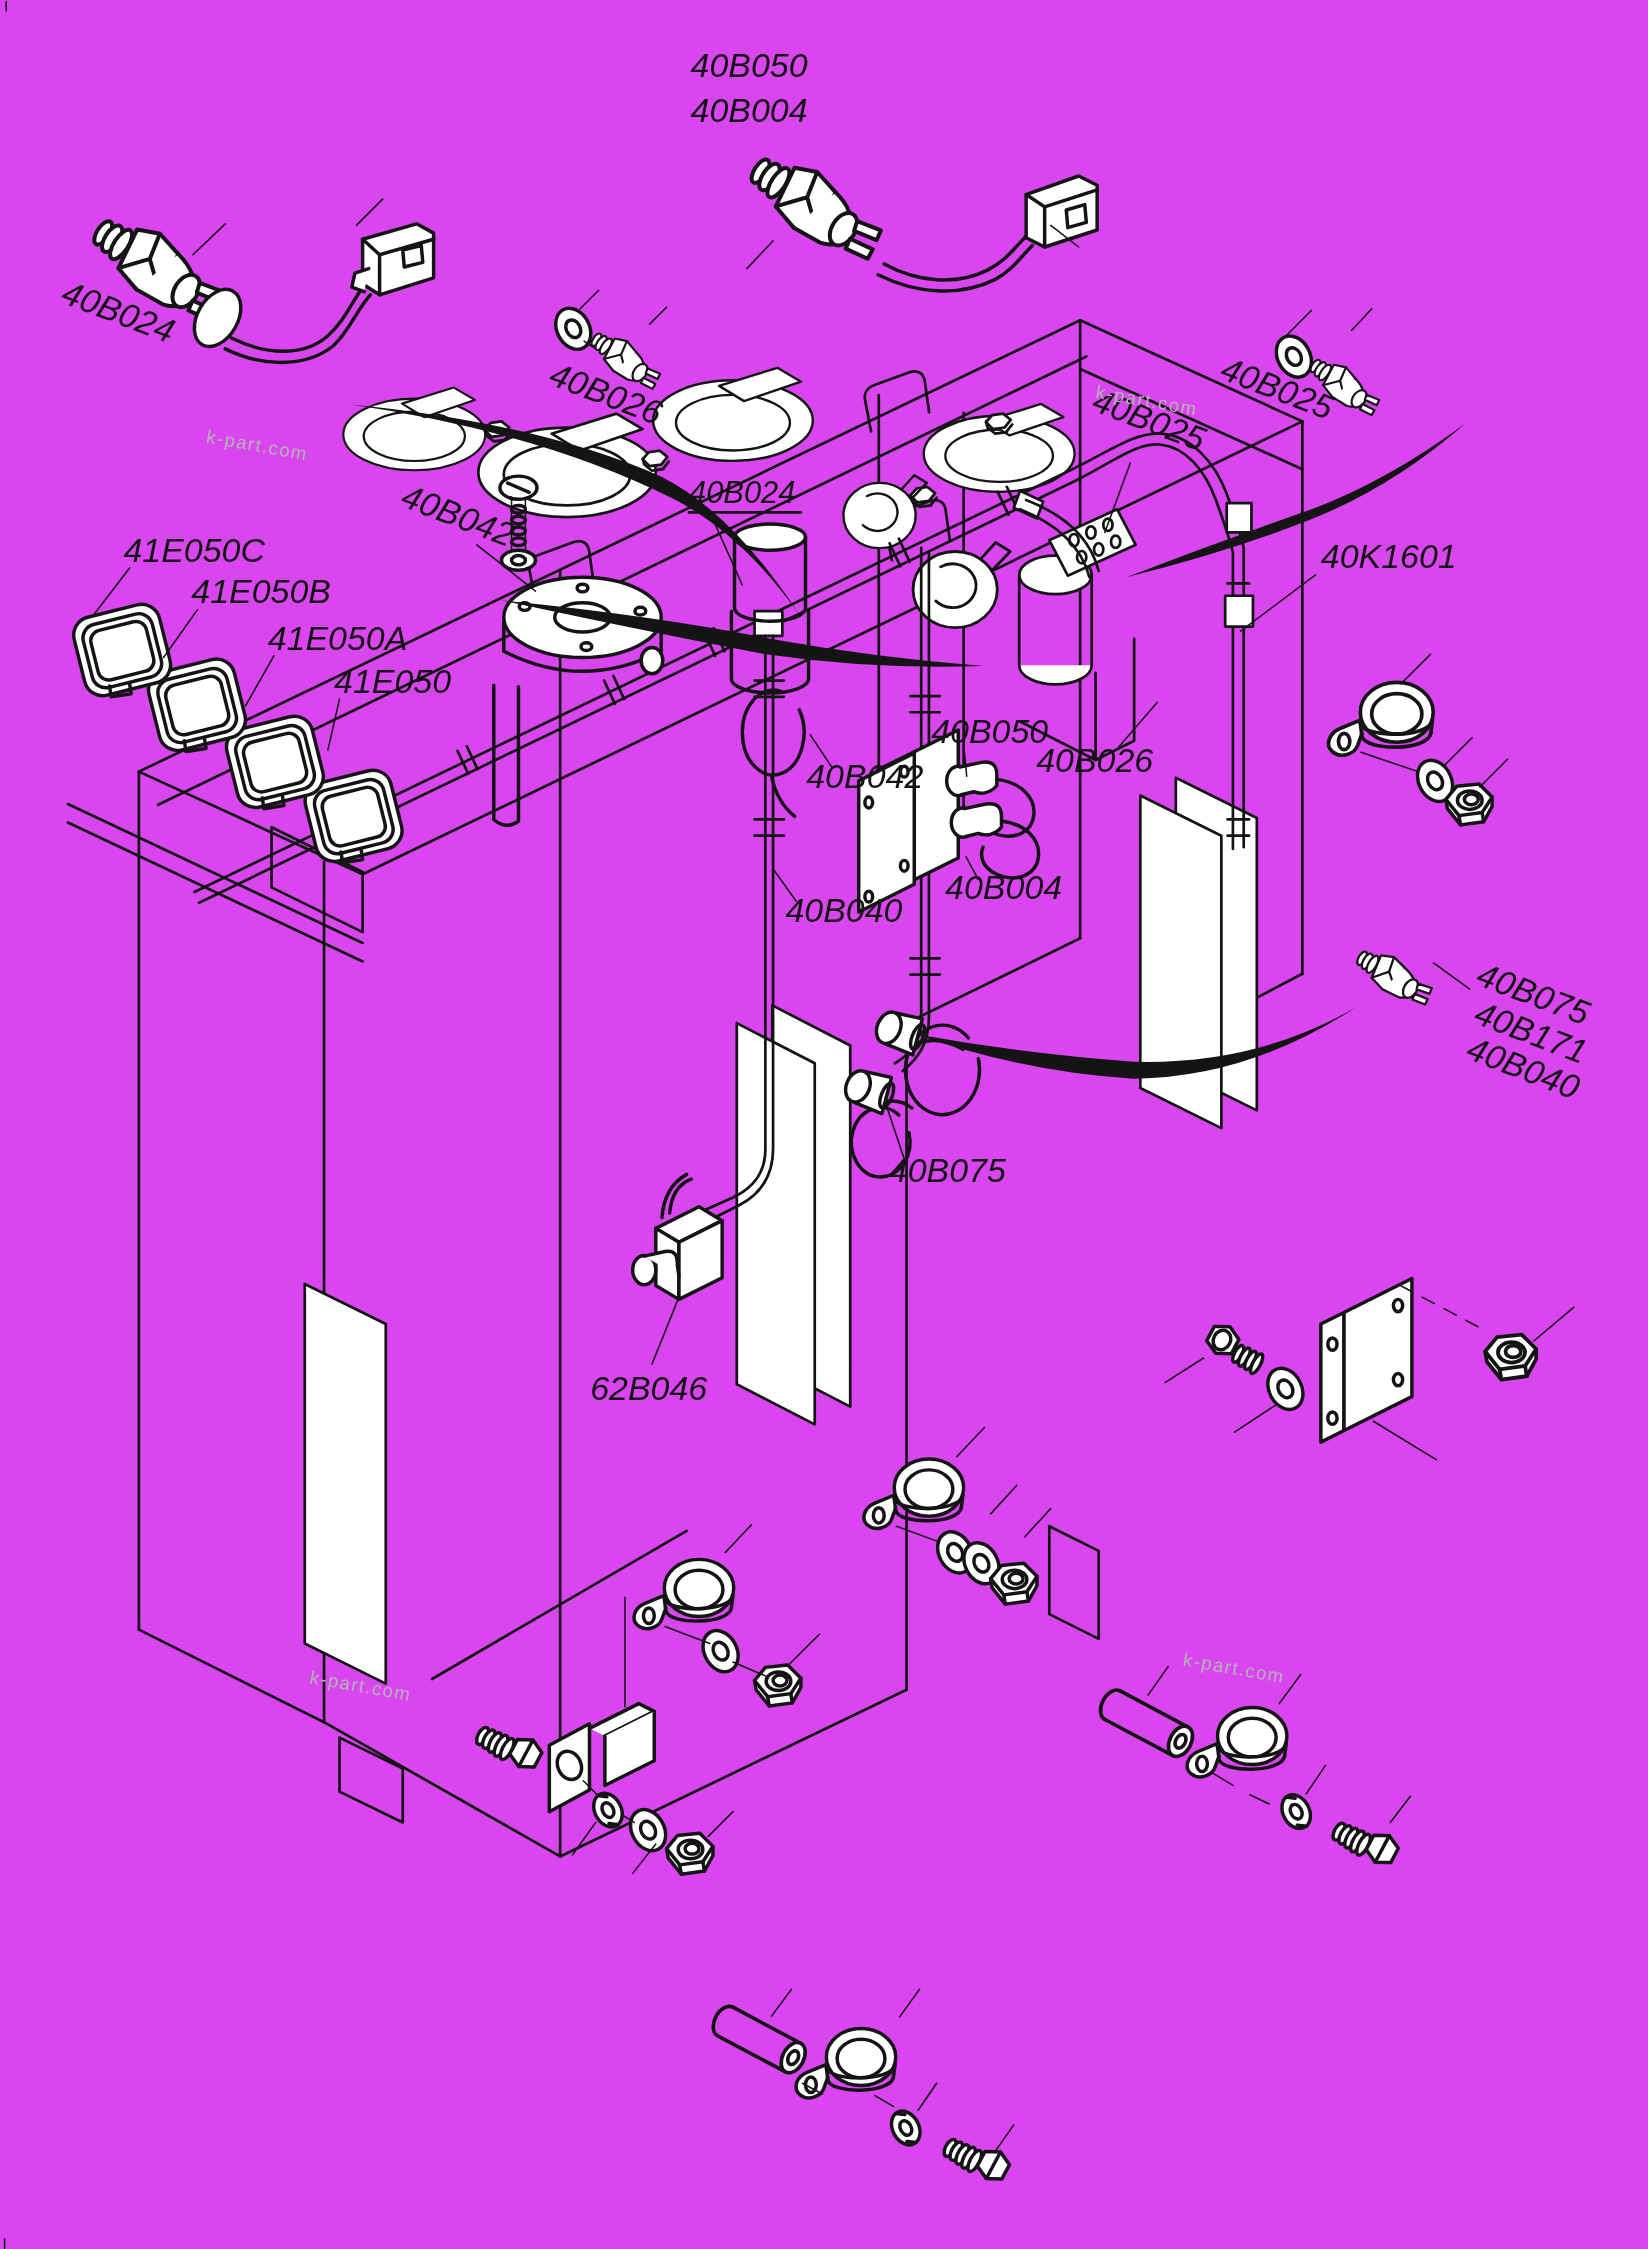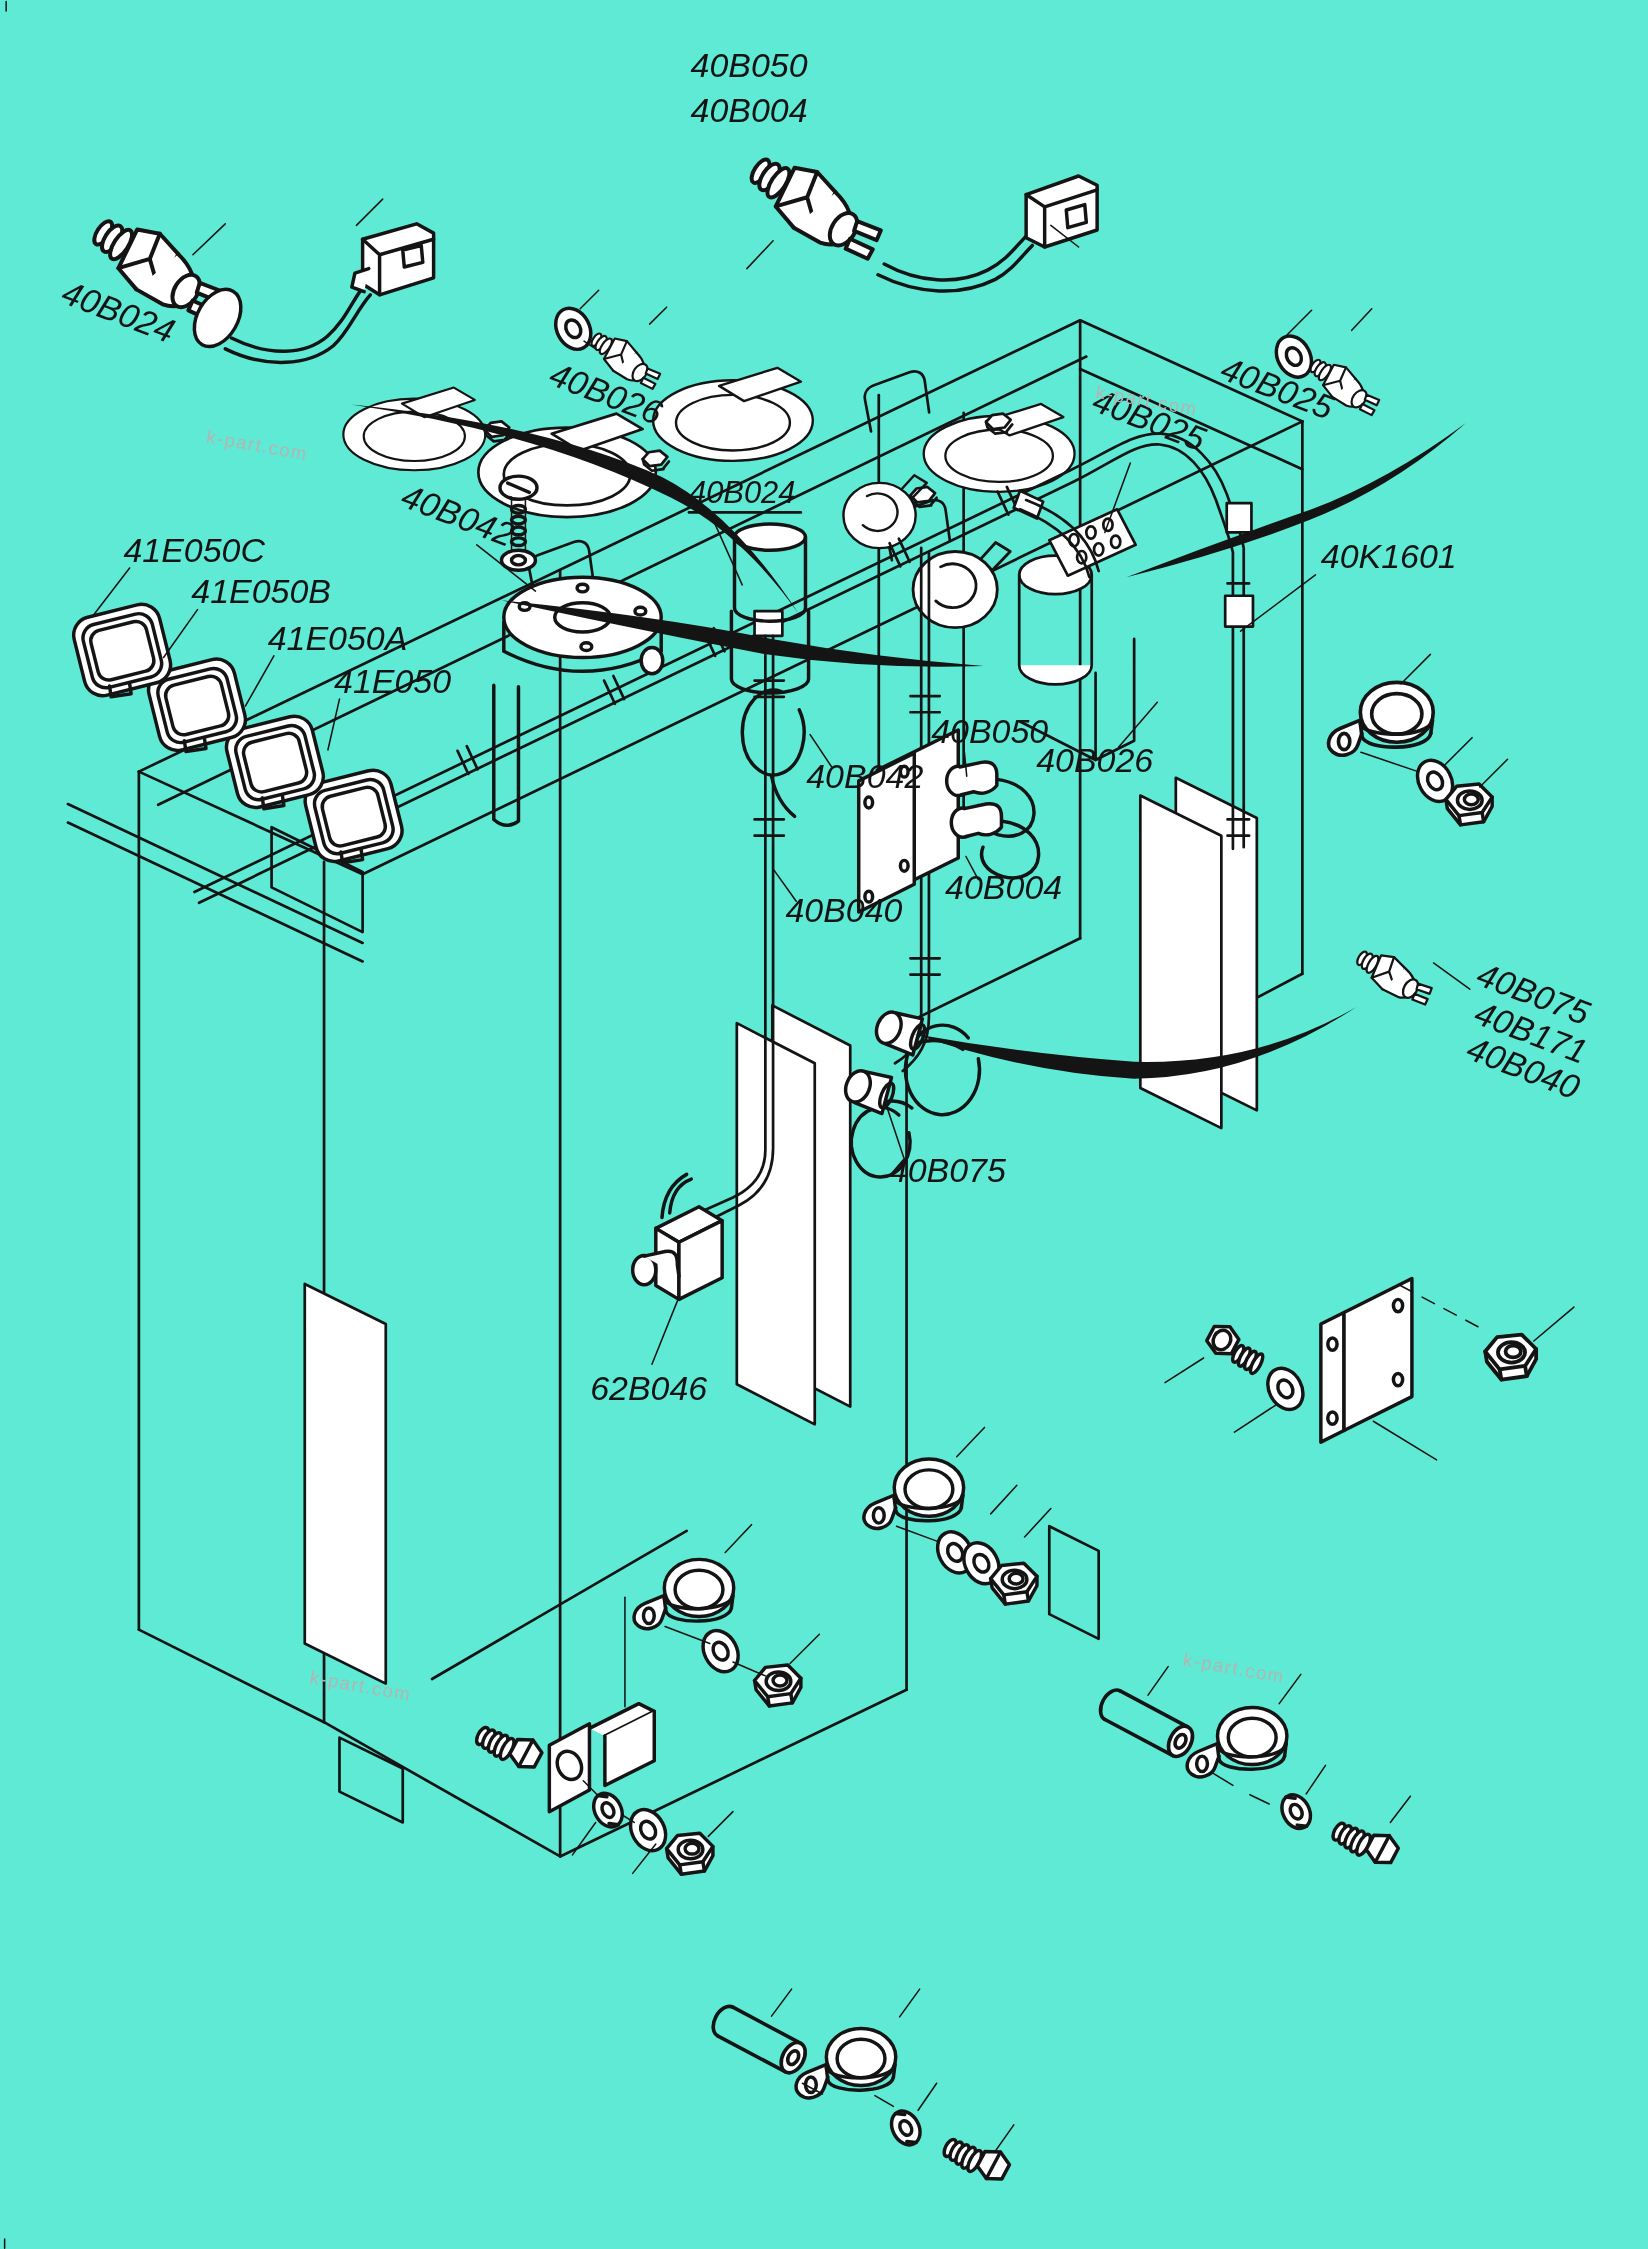--- a/index.html
+++ b/index.html
@@ -1,16 +1,16 @@
 <!DOCTYPE html>
 <html style="font-size:12.3px"><head>
 <meta charset="utf-8">
 <style>
   html,body{margin:0;padding:0;background:#fff}
-  #stage{position:relative;width:1648px;height:2250px;background:#5eead4;overflow:hidden}
+  #stage{position:relative;width:1648px;height:2250px;background:#d946ef;overflow:hidden}
   svg{display:block}
   .s{stroke:#141414;fill:none;stroke-width:3.5;stroke-linecap:round;stroke-linejoin:round}
   .s4{stroke-width:4.5}
   .t{stroke-width:2}
   .w{fill:#fff}
   .blk{fill:#141414;stroke:none}
   .lbl{font-family:"Liberation Sans",sans-serif;font-style:italic;font-size:44px;fill:#141414}
   .lbl40{font-size:40px}
   .wm{font-family:"Liberation Sans",sans-serif;font-size:24px;fill:#b4b4b4;letter-spacing:2px;font-style:normal}
 </style>

